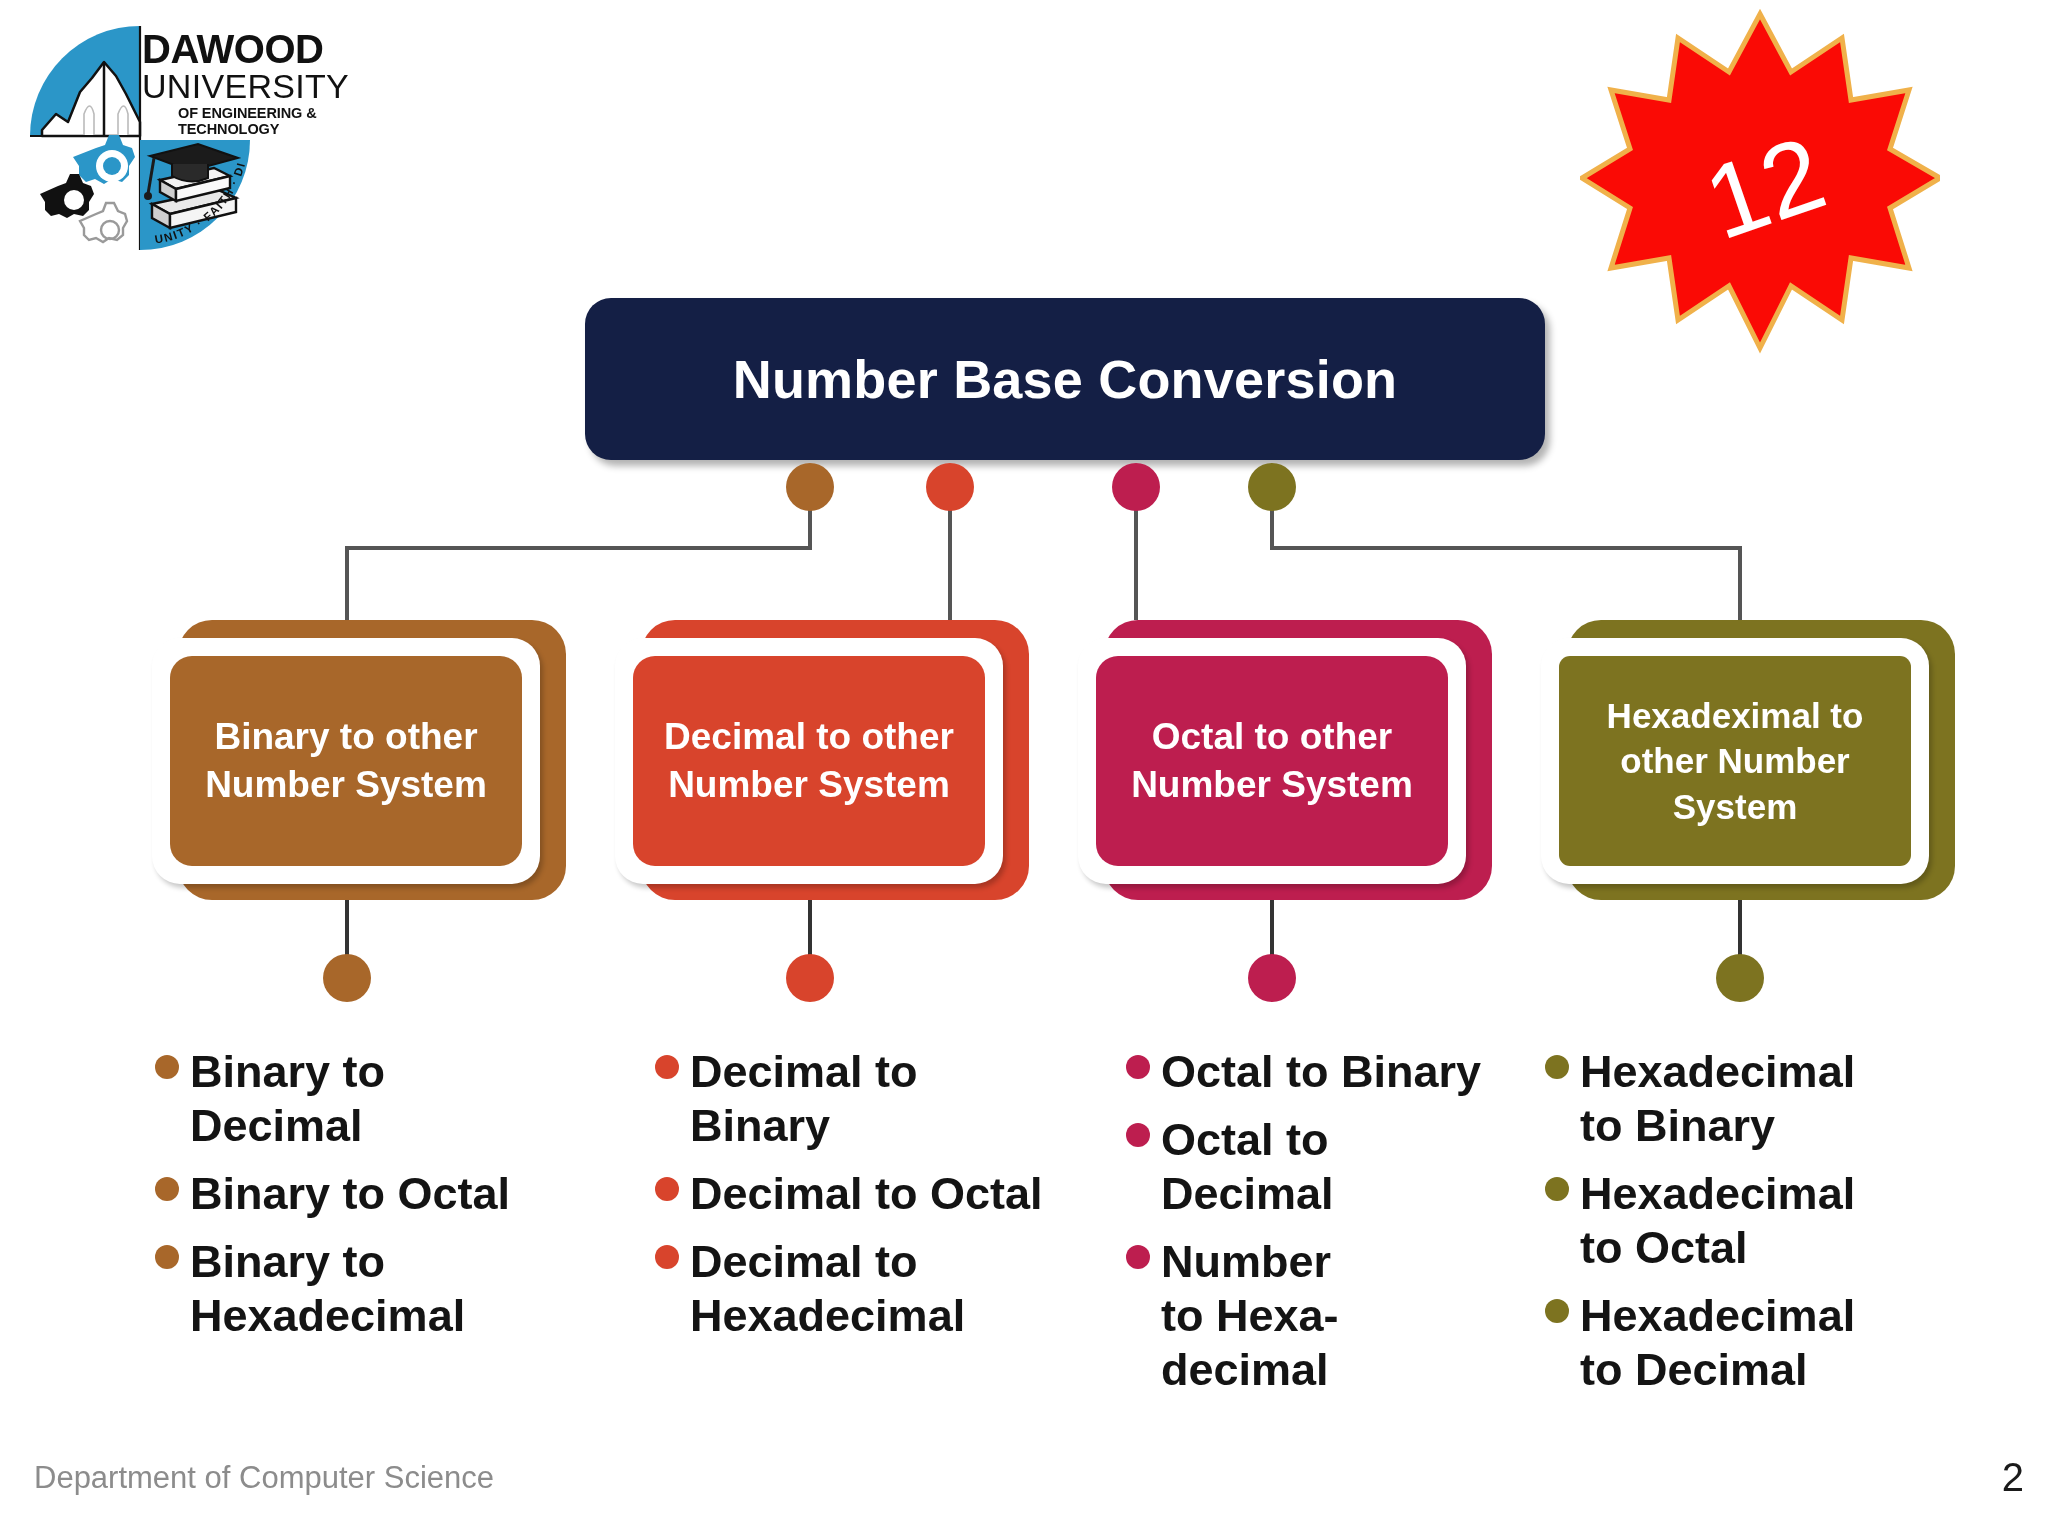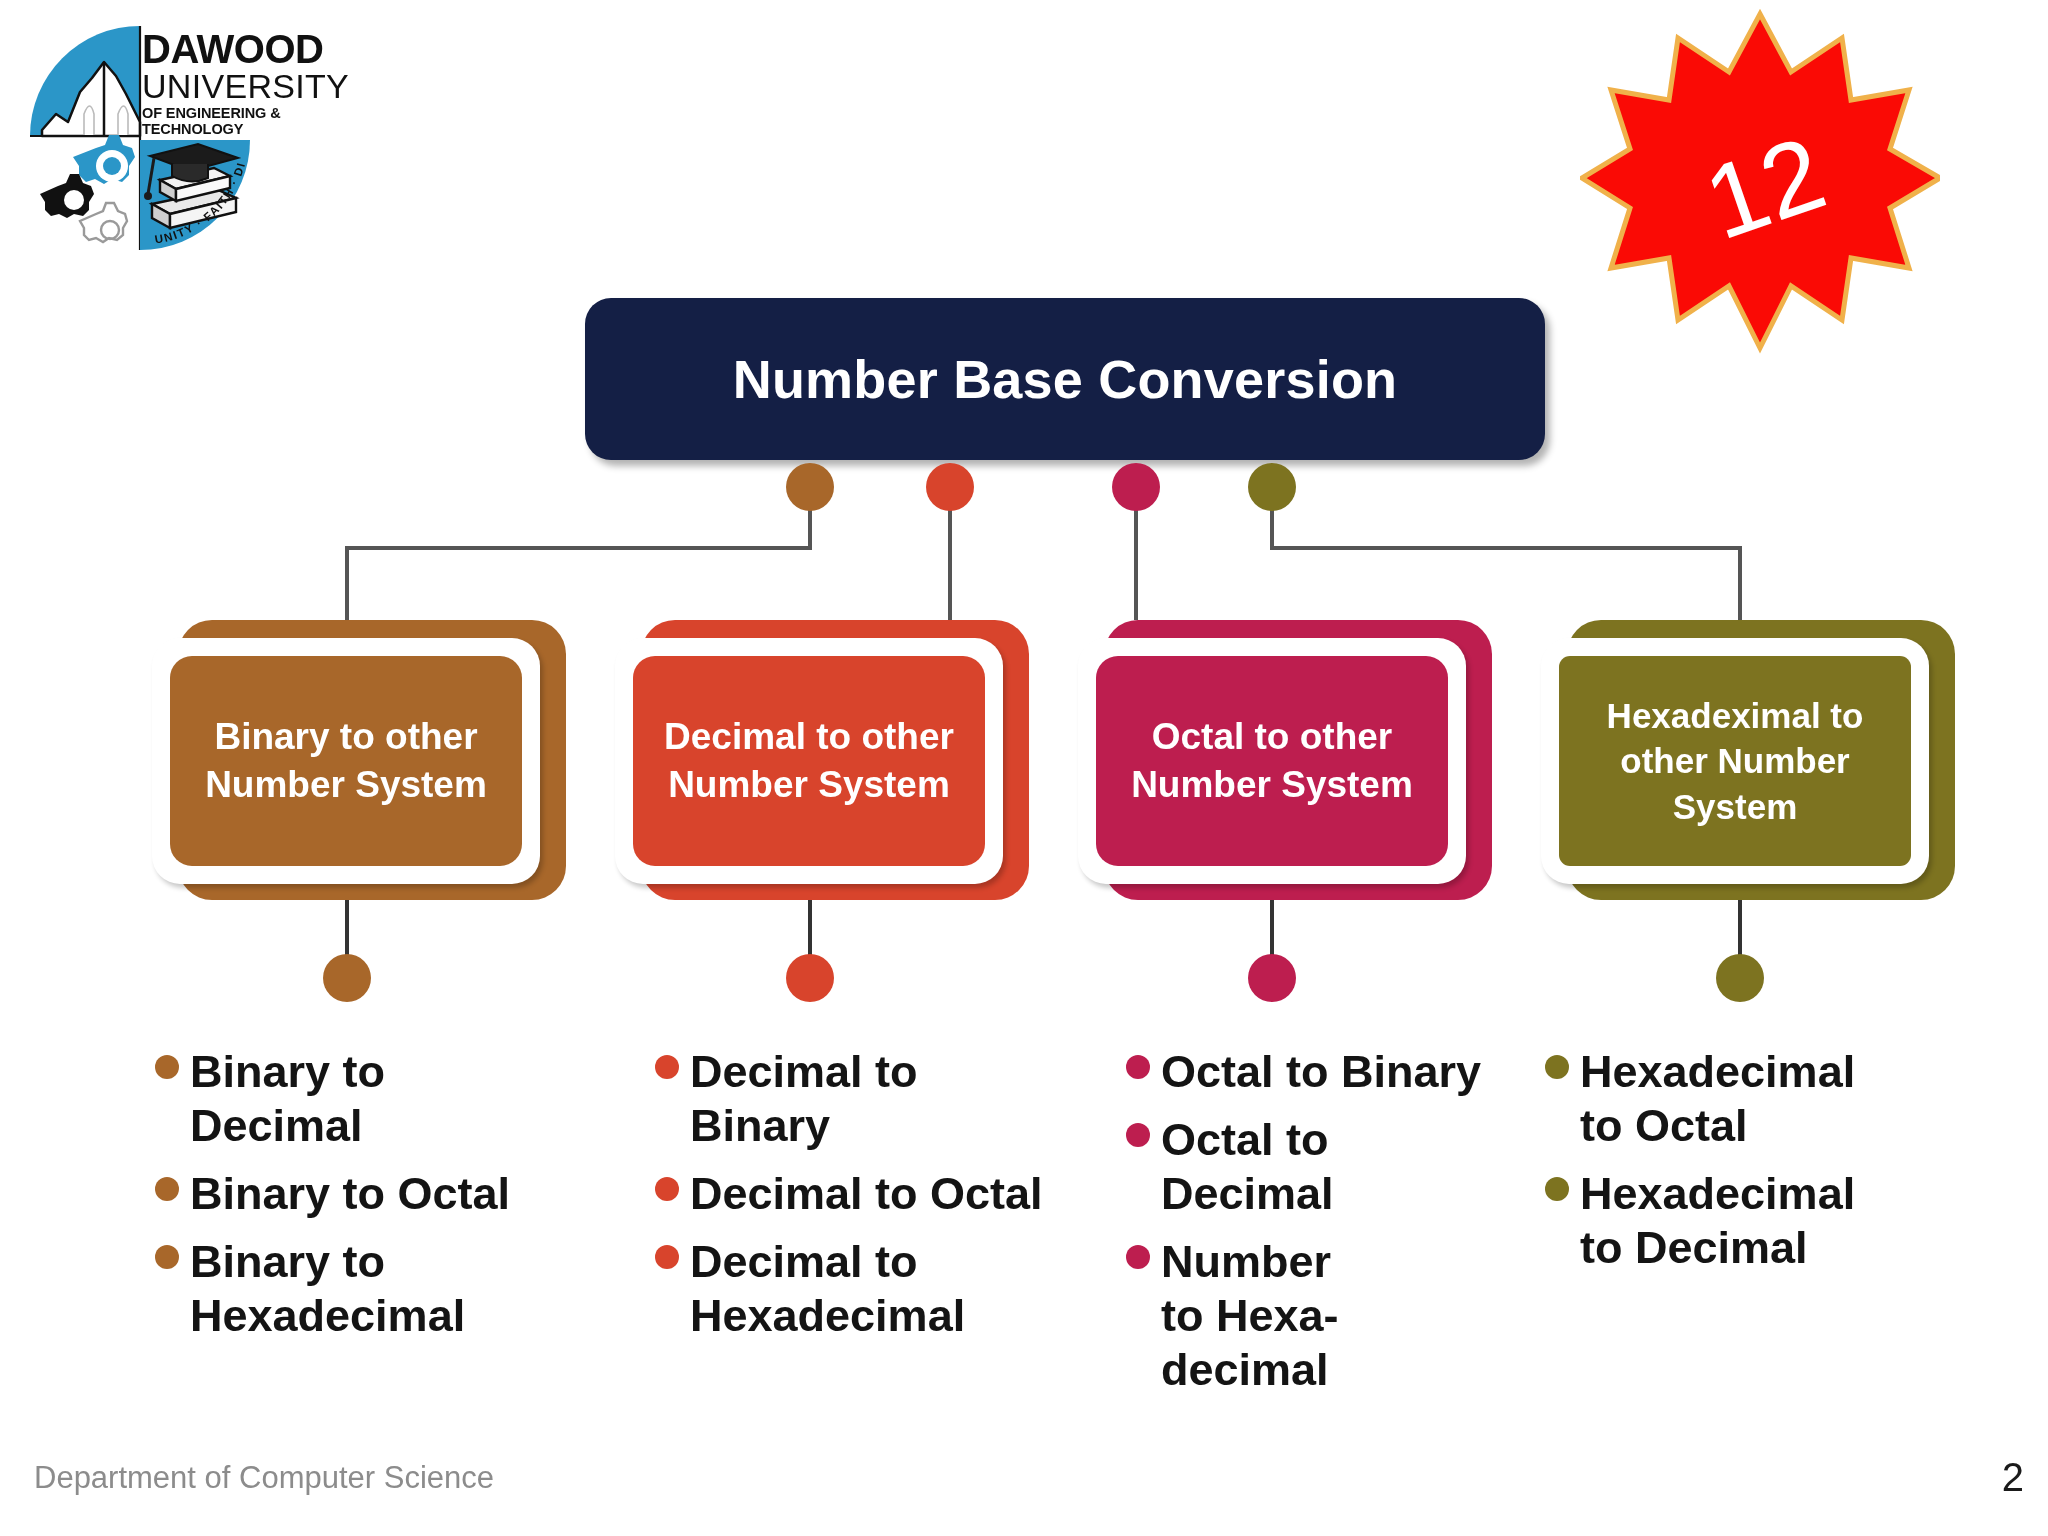--- a/index.html
+++ b/index.html
@@ -15,21 +15,21 @@
     width: 2048px; height: 1536px;
     background: #ffffff;
   }
 
   
   #logo { position: absolute; left: 18px; top: 12px; width: 350px; height: 250px; }
   .logo-mark { position: absolute; left: 4px; top: 6px; width: 240px; height: 240px; }
   .logo-wordmark { position: absolute; left: 124px; top: 18px; width: 230px; }
   .wm-1 { font-size: 40px; font-weight: bold; letter-spacing: -0.5px; color: #111; line-height: 0.98; }
   .wm-2 { font-size: 34px; font-weight: normal; letter-spacing: 0.3px; color: #111; line-height: 1.0; }
-  .wm-3 { font-size: 14.5px; font-weight: bold; letter-spacing: -0.1px; color: #111; line-height: 1.1; margin-top: 3px; }
+  .wm-3 { font-size: 14.5px; font-weight: bold; letter-spacing: -0.1px; color: #111; line-height: 1.1; margin-top: 3px; padding-left: 36px; }
 
   
   #badge { position: absolute; left: 1580px; top: 8px; width: 360px; height: 350px; }
   #badge .num {
     position: absolute; left: 0; top: 0; width: 360px; height: 350px;
     display: flex; align-items: center; justify-content: center;
     color: #ffffff; font-size: 104px; font-weight: 400;
     transform: rotate(-19deg);
     font-family: "Liberation Sans", sans-serif;
     padding-left: 6px; padding-top: 12px;
@@ -262,20 +262,24 @@
     </li>
     <li>
       <span class="dot" style="background: rgb(189, 30, 79);"></span>
       <span class="txt" style="max-width:215px">Number to Hexa-decimal</span>
     </li>
   </ul>
 
   <ul class="bullets" style="left:1545px;width:330px">
     <li>
       <span class="dot" style="background: rgb(125, 115, 32);"></span>
+      <span class="txt" style="max-width:255px">Hexadecimal to Binary</span>
+    </li>
+    <li>
+      <span class="dot" style="background: rgb(125, 115, 32);"></span>
       <span class="txt" style="max-width:255px">Hexadecimal to Octal</span>
     </li>
     <li>
       <span class="dot" style="background: rgb(125, 115, 32);"></span>
       <span class="txt" style="max-width:255px">Hexadecimal to Decimal</span>
     </li>
   </ul>
 
   <div id="footer-left">Department of Computer Science</div>
   <div id="page-num">2</div>

